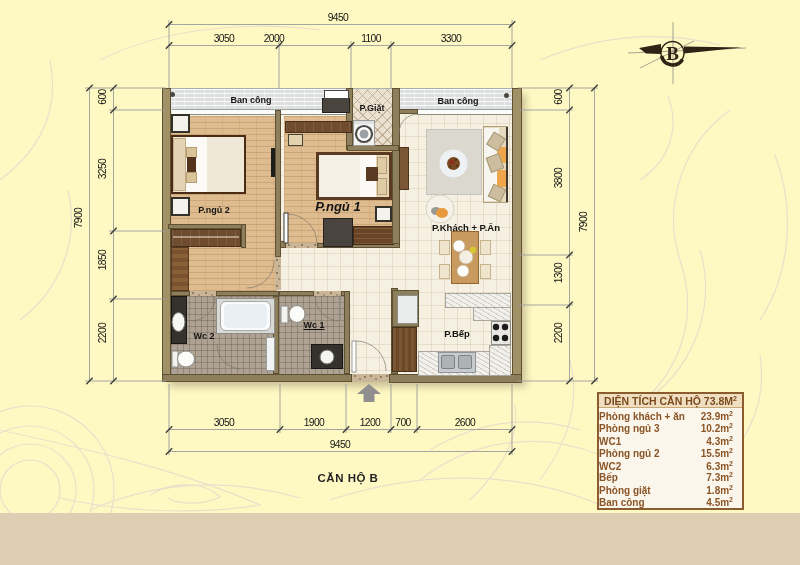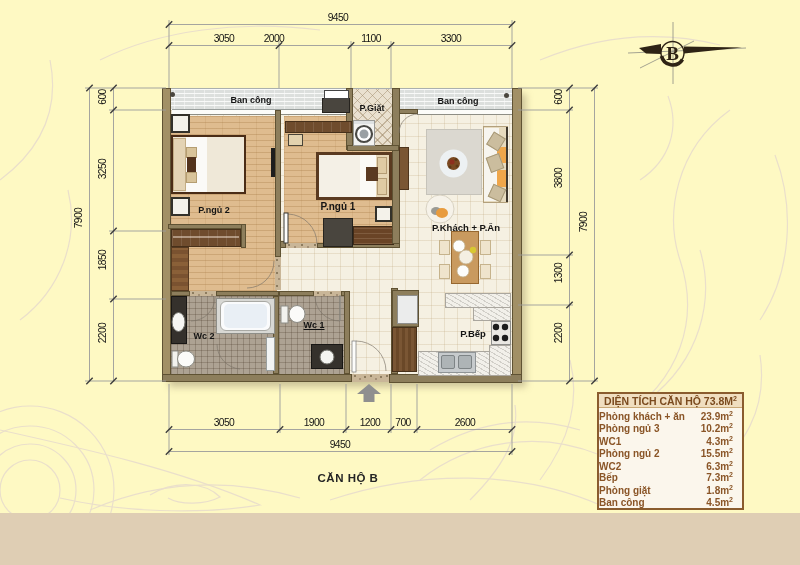--- a/index.html
+++ b/index.html
@@ -316,25 +316,25 @@
     <text x="562" y="273" transform="rotate(-90 562 273)">1300</text>
     <text x="562" y="333" transform="rotate(-90 562 333)">2200</text>
     <text x="587" y="222" transform="rotate(-90 587 222)">7900</text>
     </g>
   </svg>
 
   <div class="lbl" style="left:251px;top:100px;font-size:9px;">Ban công</div>
   <div class="lbl" style="left:458px;top:101px;font-size:9px;">Ban công</div>
   <div class="lbl" style="left:372px;top:108px;font-size:9px;">P.Giặt</div>
   <div class="lbl" style="left:214px;top:210px;font-size:9px;">P.ngủ 2</div>
-  <div class="lbl" style="left:338px;top:206px;font-size:10px;">P.ngủ 1</div>
+  <div class="lbl" style="left:338px;top:206px;font-size:13px;font-style:italic;">P.ngủ 1</div>
   <div class="lbl" style="left:466px;top:227px;font-size:9.5px;">P.Khách + P.Ăn</div>
   <div class="lbl" style="left:204px;top:336px;font-size:9px;">Wc 2</div>
   <div class="lbl" style="left:314px;top:325px;font-size:9px;text-decoration:underline;">Wc 1</div>
-  <div class="lbl" style="left:457px;top:333px;font-size:9.5px;margin-left:16px;">P.Bếp</div>
+  <div class="lbl" style="left:457px;top:333px;font-size:9.5px;">P.Bếp</div>
 
   <svg id="compass" width="800" height="565" viewBox="0 0 800 565">
     <g stroke="#8d8d84" stroke-width="0.8" fill="none">
       <line x1="628" y1="53" x2="746" y2="48"></line>
       <line x1="673" y1="22" x2="673" y2="84"></line>
       <line x1="640" y1="68" x2="694" y2="41"></line>
     </g>
     <polygon points="639,48 661,44 661,54 646,53.5" fill="#2e2315"></polygon>
     <polygon points="684,46.5 742,47.5 684,53.5" fill="#2e2315"></polygon>
     <circle cx="672.5" cy="53" r="11.5" fill="none" stroke="#2e2315" stroke-width="1.4"></circle>

